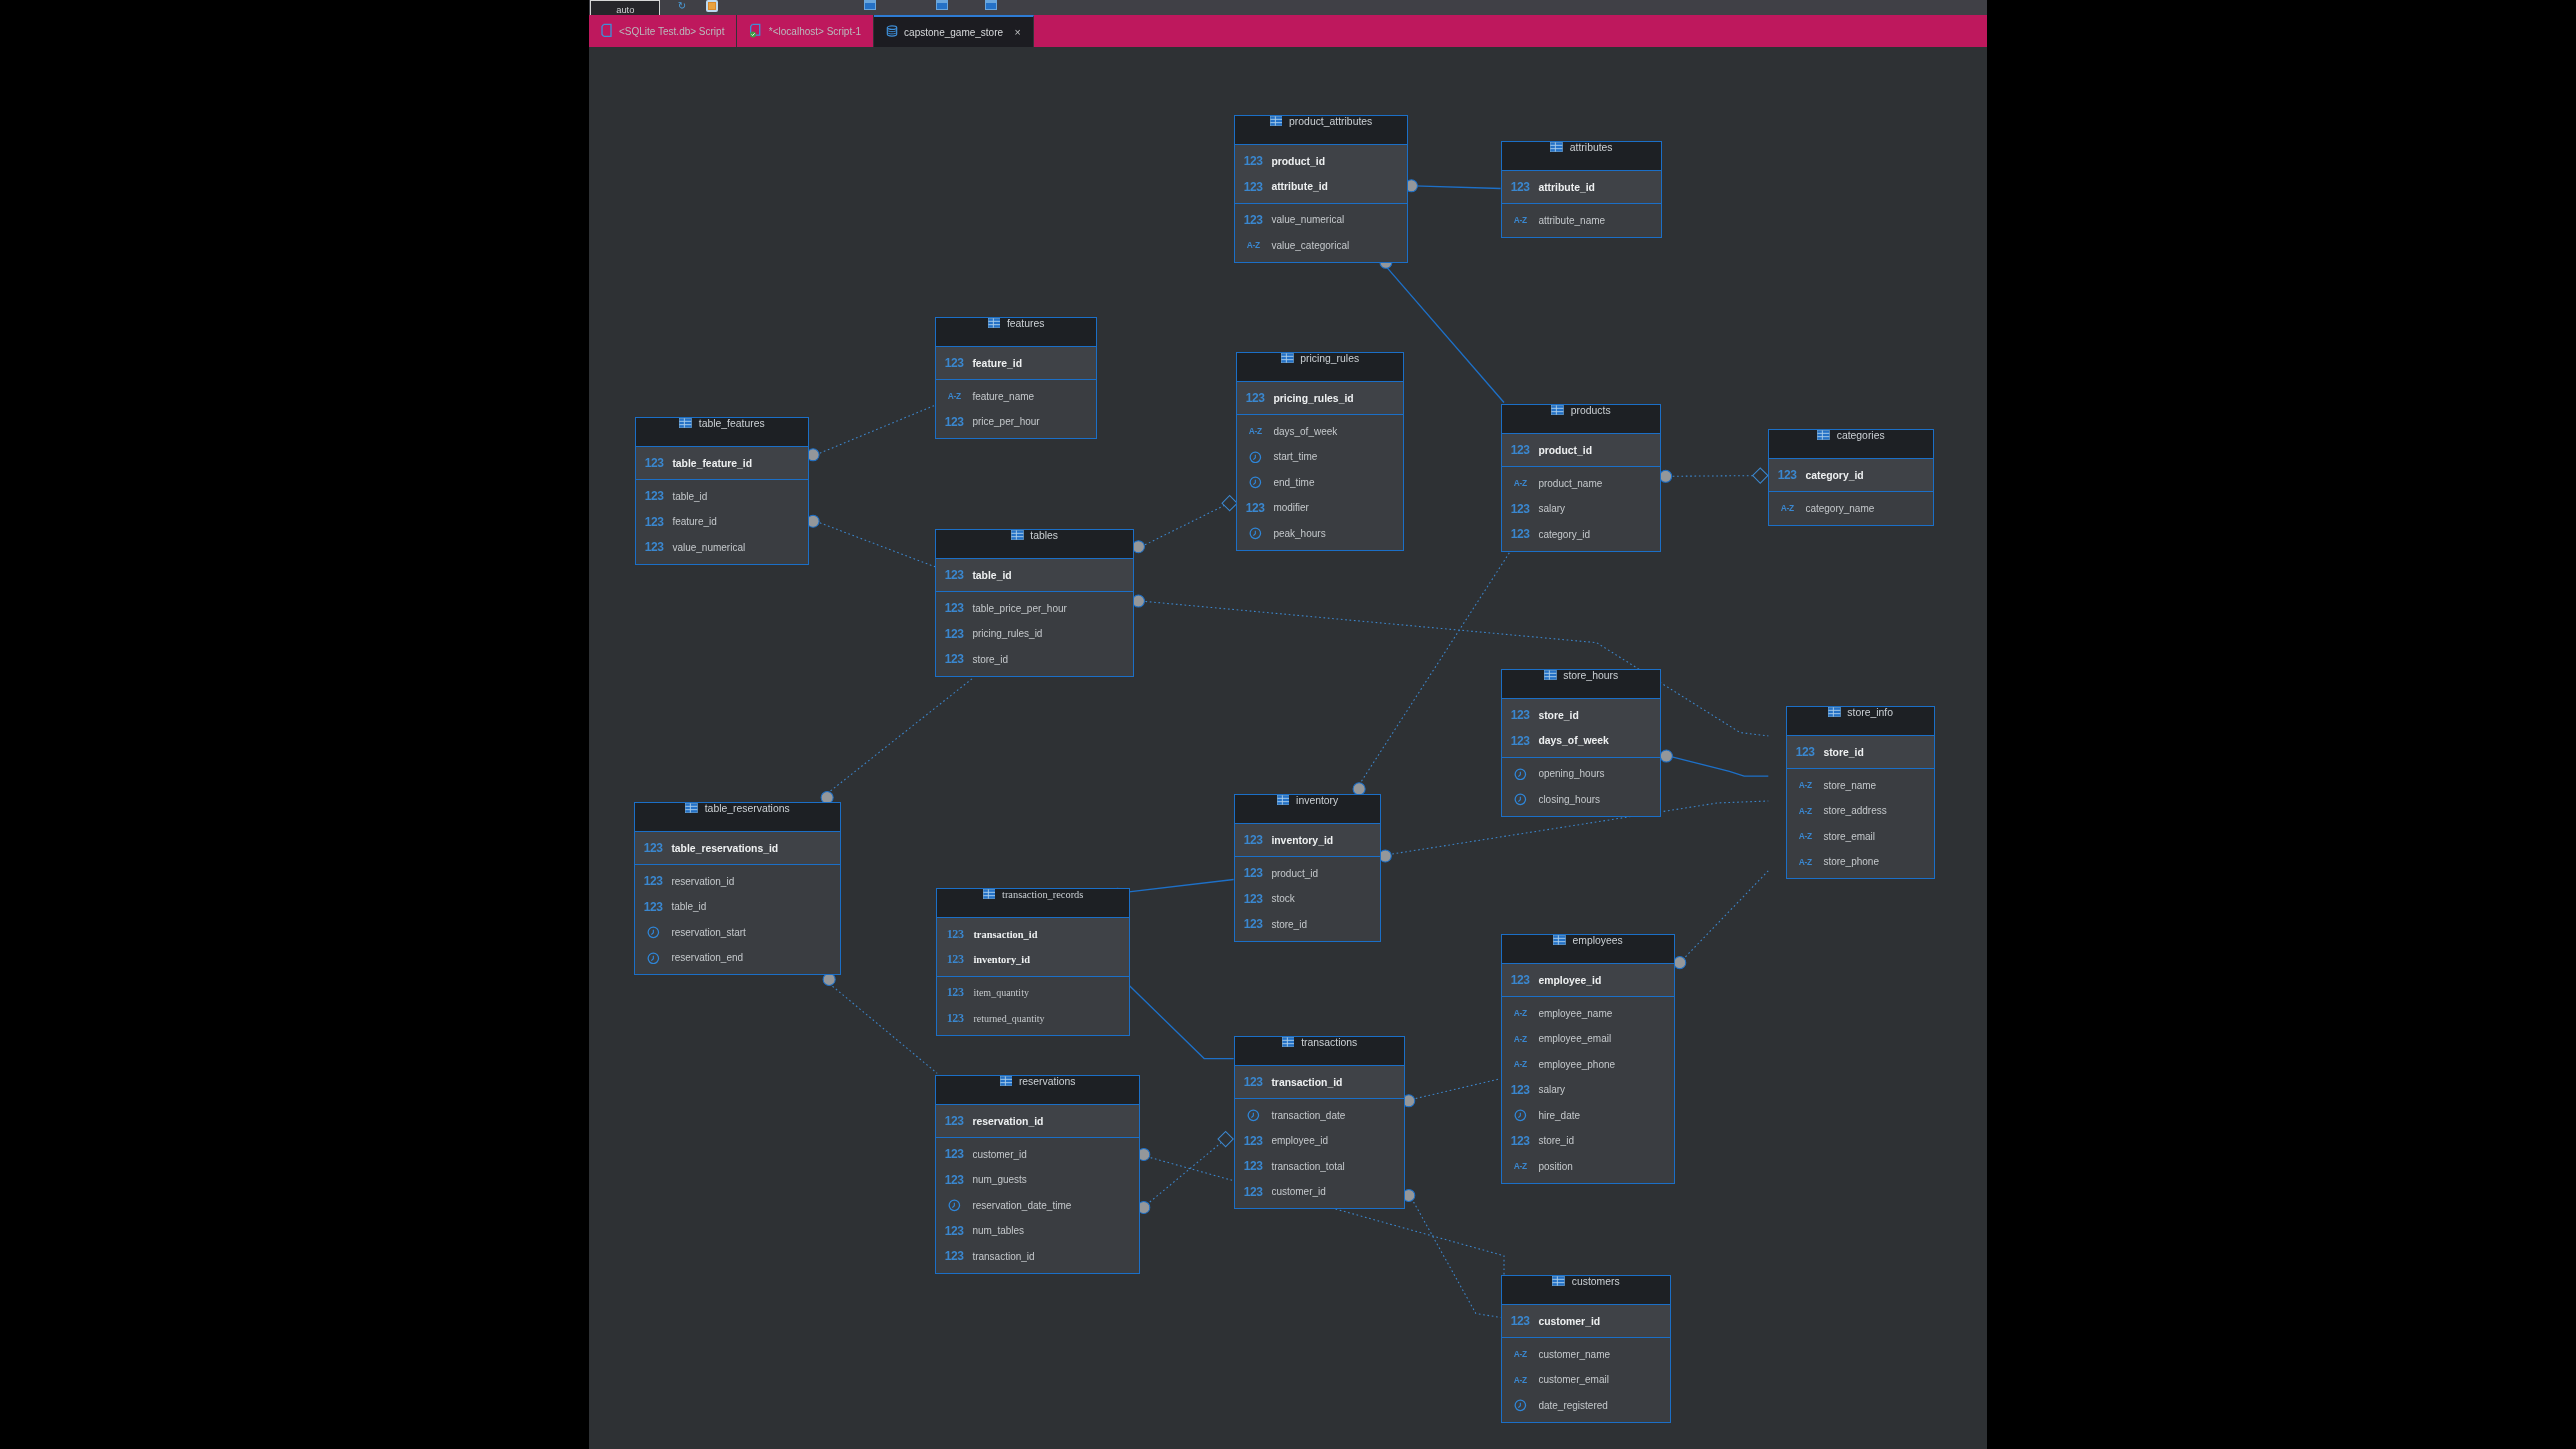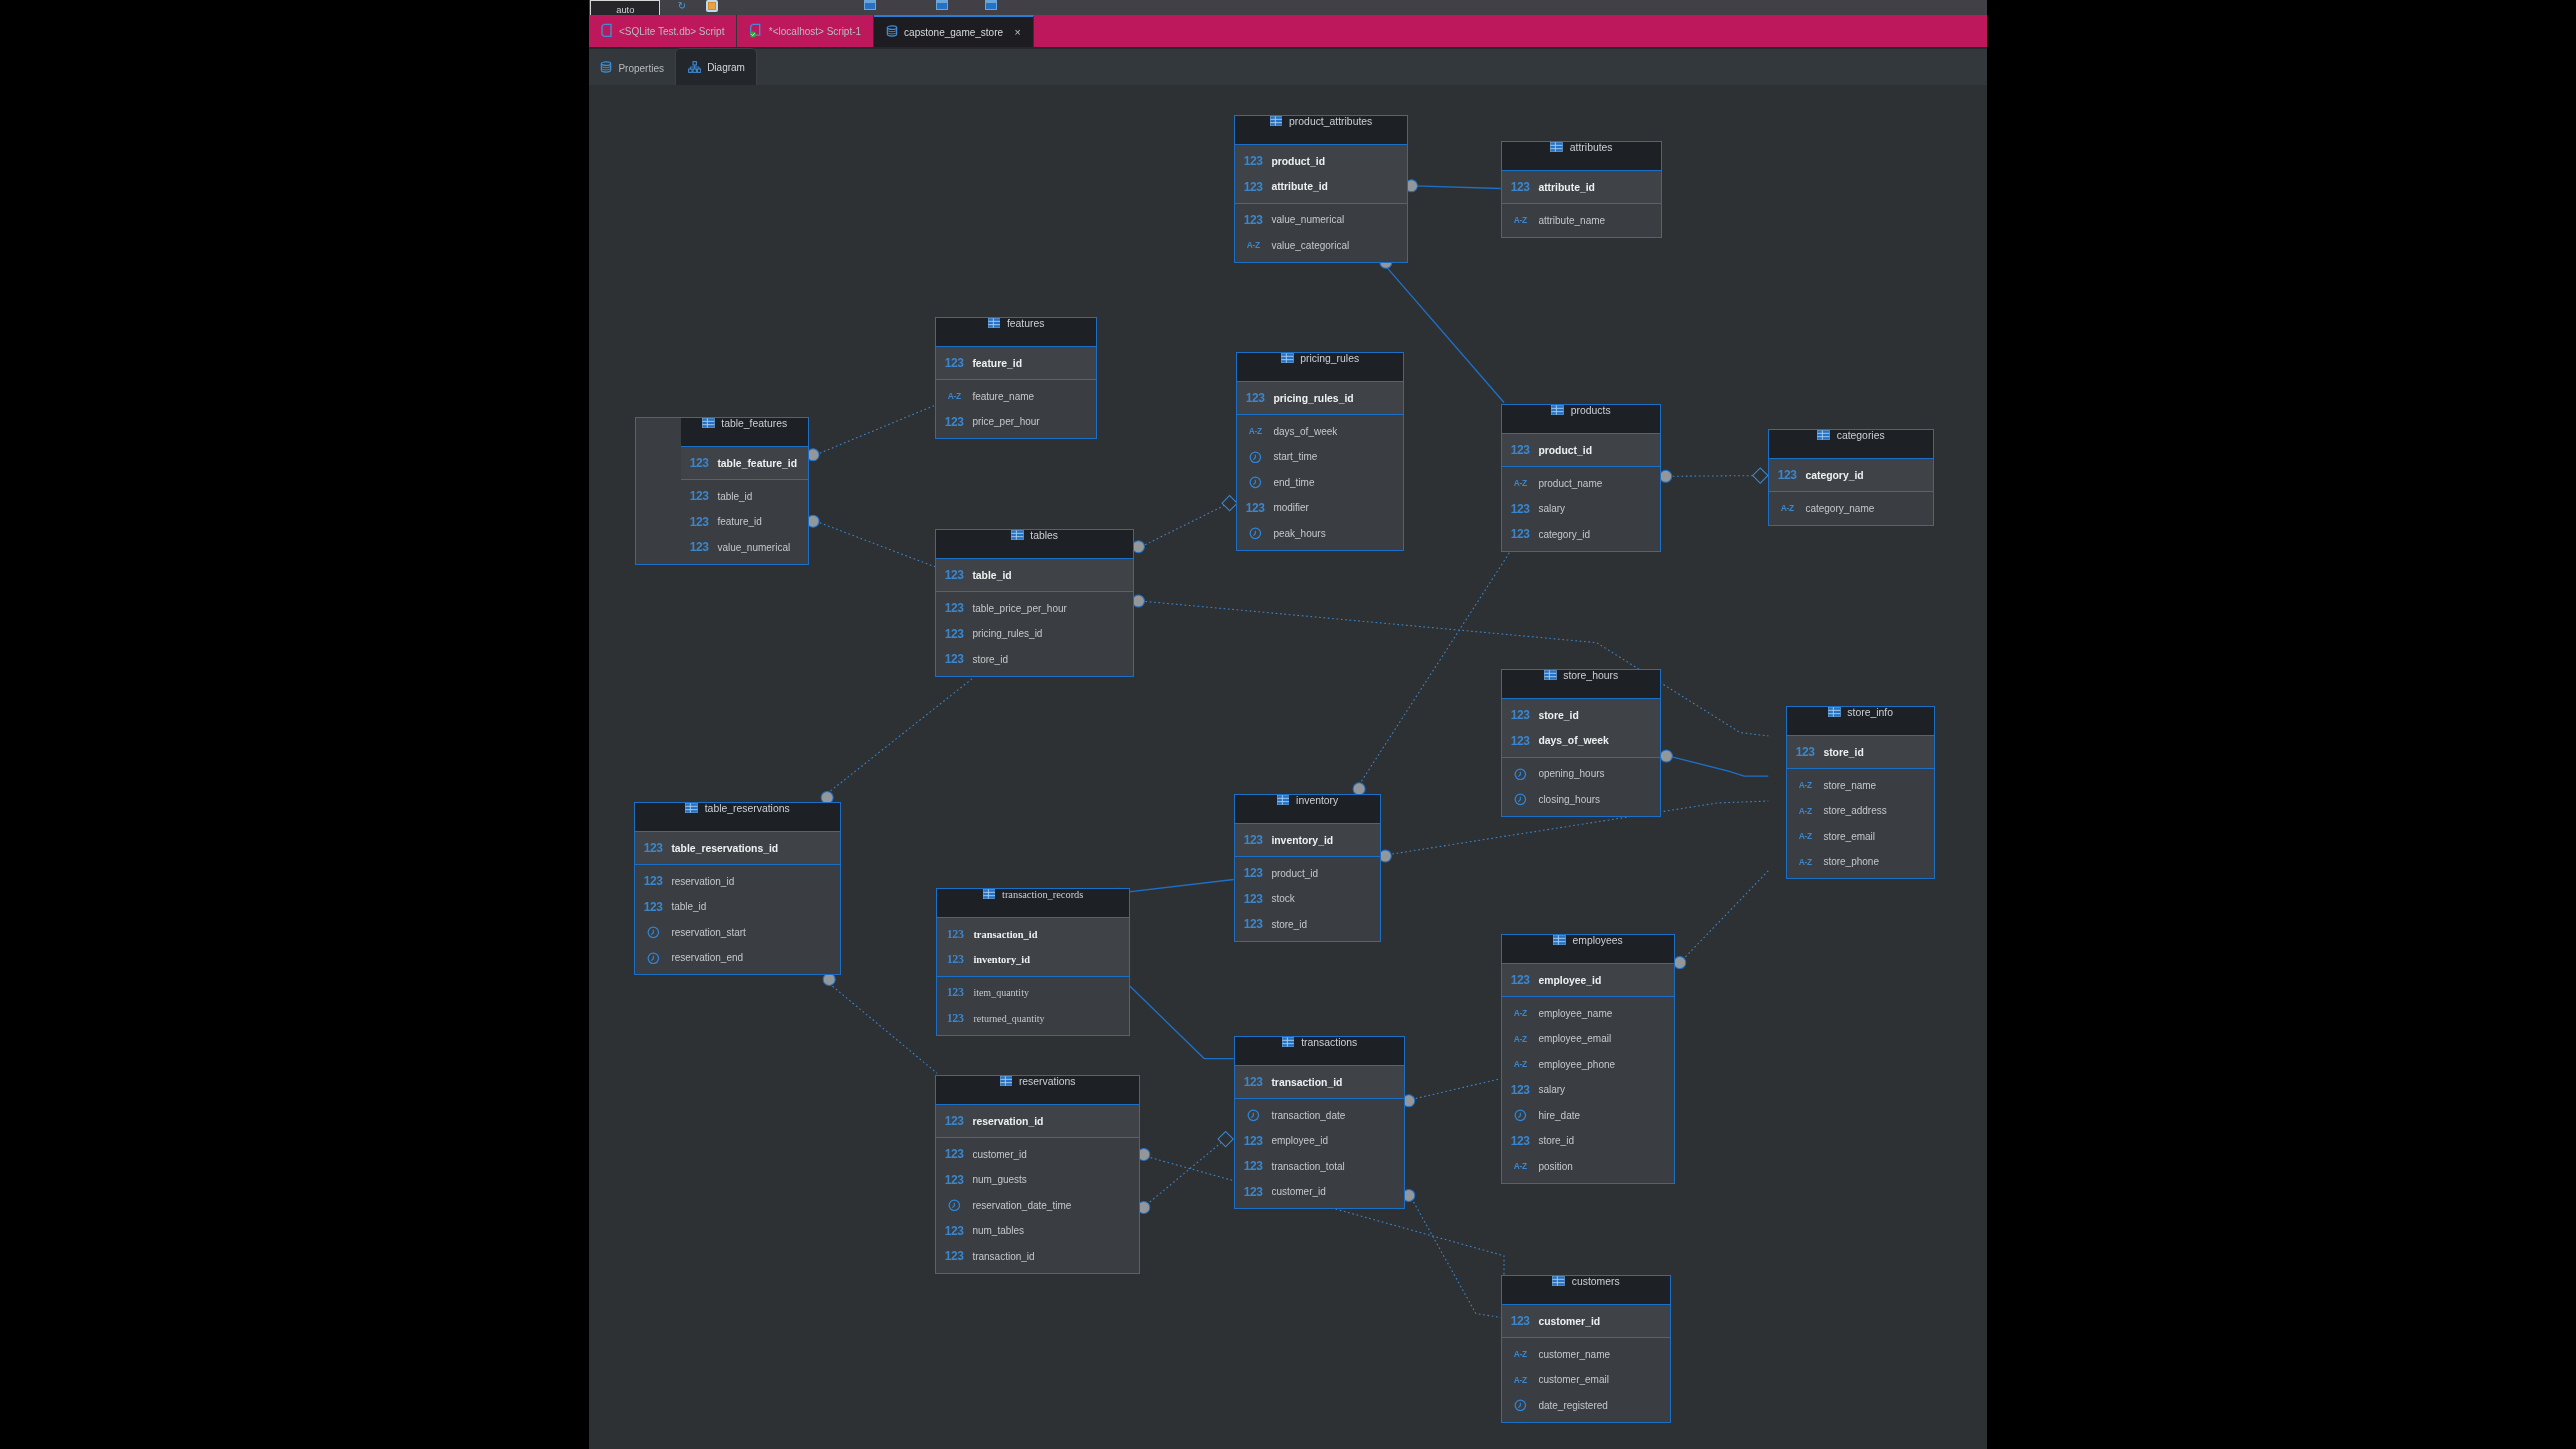--- a/index.html
+++ b/index.html
@@ -95,40 +95,20 @@
         <span><svg width="12" height="12" viewBox="0 0 18 18">
             <ellipse cx="9" cy="4" rx="7" ry="2.6" fill="none" stroke="#3e8fd8" stroke-width="1.8"></ellipse>
             <path d="M2 4v10c0 1.5 3.1 2.6 7 2.6s7-1.1 7-2.6V4" fill="none" stroke="#3e8fd8" stroke-width="1.8"></path>
             <path d="M2 7.4c0 1.5 3.1 2.6 7 2.6s7-1.1 7-2.6 M2 10.8c0 1.5 3.1 2.6 7 2.6s7-1.1 7-2.6" fill="none" stroke="#3e8fd8" stroke-width="1.4"></path>
           </svg></span>
         <span>capstone_game_store</span>
         <span class="close-x">×</span>
       </div>
     </div>
 
-  <div id="subtab-bar">
-      <div class="vtab">
-        <span><svg width="12" height="12" viewBox="0 0 18 18">
-            <ellipse cx="9" cy="4" rx="7" ry="2.6" fill="none" stroke="#3e8fd8" stroke-width="1.8"></ellipse>
-            <path d="M2 4v10c0 1.5 3.1 2.6 7 2.6s7-1.1 7-2.6V4" fill="none" stroke="#3e8fd8" stroke-width="1.8"></path>
-            <path d="M2 7.4c0 1.5 3.1 2.6 7 2.6s7-1.1 7-2.6 M2 10.8c0 1.5 3.1 2.6 7 2.6s7-1.1 7-2.6" fill="none" stroke="#3e8fd8" stroke-width="1.4"></path>
-          </svg></span>
-        <span>Properties</span>
-      </div>
-      <div class="vtab active">
-        <span><svg width="13.4" height="12.7" viewBox="0 0 20 19">
-            <rect x="7.5" y="1" width="5" height="5" fill="none" stroke="#3e8fd8" stroke-width="1.6"></rect>
-            <rect x="1" y="12" width="5" height="5" fill="none" stroke="#3e8fd8" stroke-width="1.6"></rect>
-            <rect x="7.5" y="12" width="5" height="5" fill="none" stroke="#3e8fd8" stroke-width="1.6"></rect>
-            <rect x="14" y="12" width="5" height="5" fill="none" stroke="#3e8fd8" stroke-width="1.6"></rect>
-            <path d="M10 6v3 M3.5 12V9h13v3 M10 9v3" fill="none" stroke="#3e8fd8" stroke-width="1.4"></path>
-          </svg></span>
-        <span>Diagram</span>
-      </div>
-    </div>
 
   <div id="canvas"></div>
 
   <svg id="wires" viewBox="0 0 2084 2160" width="1398" height="1449">
       <polyline points="1230,277 1359,281" class="solid"></polyline>
       <circle cx="1226" cy="277" r="9" class="endpt"></circle>
       <polyline points="1188,397 1364,600" class="solid"></polyline>
       <circle cx="1188" cy="391" r="9" class="endpt"></circle>
       <polyline points="338,678 516,604" class="dotted"></polyline>
       <circle cx="334" cy="678" r="9" class="endpt"></circle>
@@ -290,21 +270,21 @@
             <span class="ticon t-time">
               <svg width="12.7" height="12.7" viewBox="0 0 19 19">
                 <circle cx="9.5" cy="9.5" r="7.8" fill="none" stroke="#2f86d8" stroke-width="1.9"></circle>
                 <path d="M9.5 5.5v4.5l-3 3" fill="none" stroke="#2f86d8" stroke-width="1.7"></path>
               </svg>
             </span>
             <span>peak_hours</span>
           </div>
         </div>
       </div>
-      <div class="entity" style="left: 46px; top: 417px; width: 174px; padding-left: 45px;">
+      <div class="entity" style="left: 46px; top: 417px; width: 174px;">
         <div class="hdr">
           <span><svg width="12.7" height="10" viewBox="0 0 19 15">
               <rect x="0.5" y="0.5" width="18" height="14" fill="#2471c6" stroke="#6aa6dc"></rect>
               <path d="M0.5 5h18 M0.5 10h18 M8 0.5v14" stroke="#a8cbe9" stroke-width="1.4" fill="none"></path>
             </svg></span>
           <span>table_features</span>
         </div>
         <div class="sec pk-sec">
           <div class="erow pk">
             <span class="ticon t-num">123</span>

